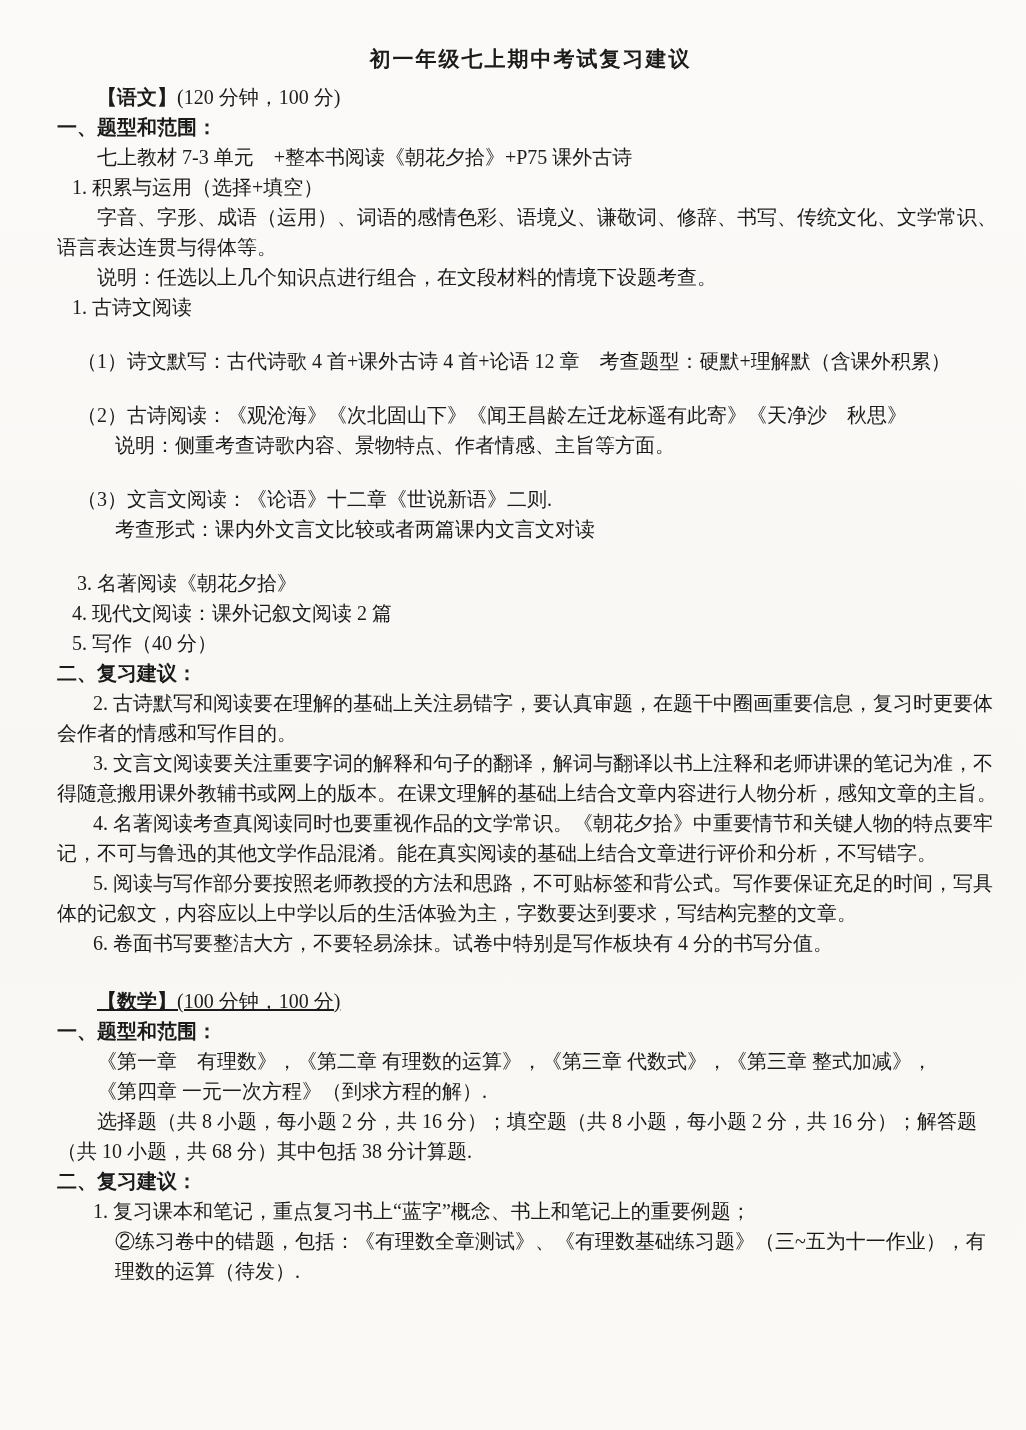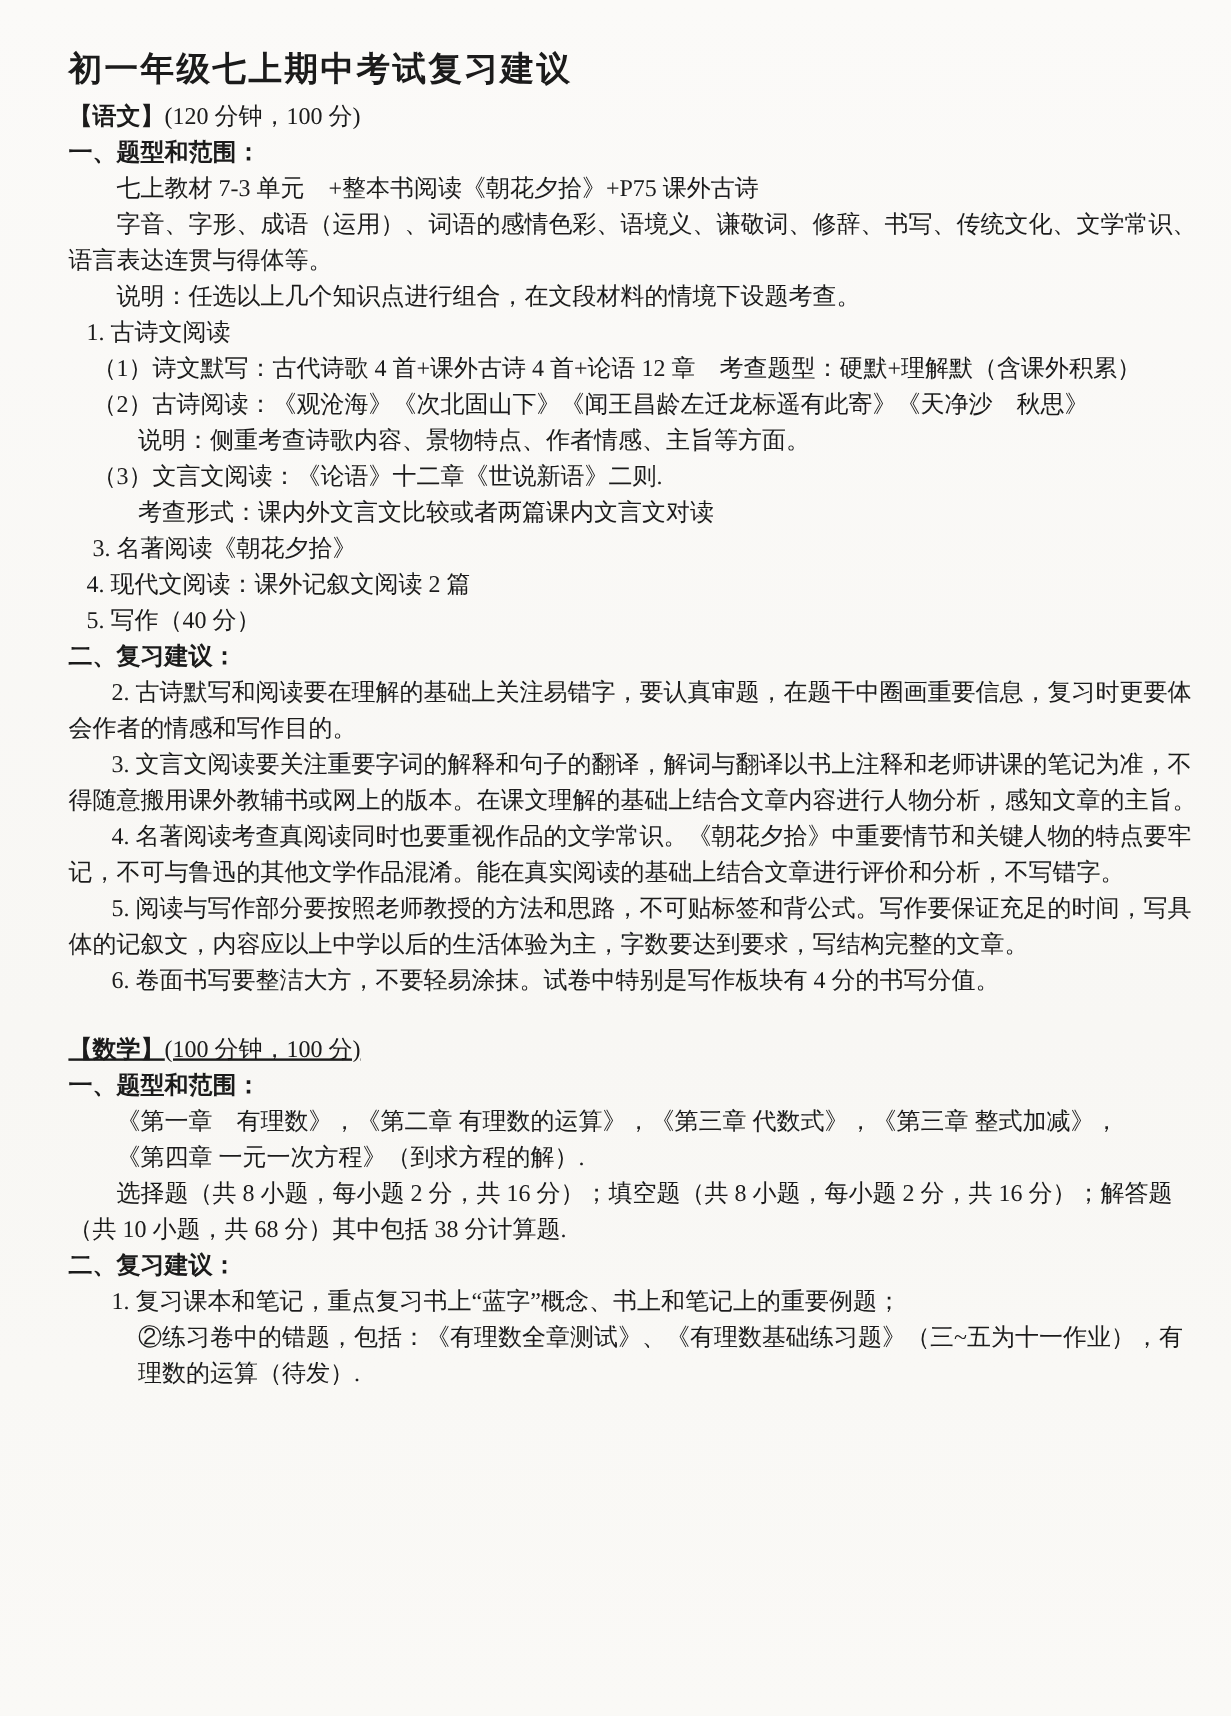--- a/index.html
+++ b/index.html
@@ -15,46 +15,48 @@
   }
   .page {
     box-sizing: border-box;
     width: 1026px;
     height: 1430px;
     padding: 44px 22px 0 57px;
     background: linear-gradient(180deg, #fbfaf8 0%, #f8f7f4 60%, #faf9f6 100%);
   }
   p { margin: 0; }
   .title {
+    text-align: center;
     font-weight: bold;
-    font-size: 28px;
+    font-size: 21px;
     letter-spacing: 2px;
     margin-bottom: 8px;
   }
   .b { font-weight: bold; }
-  .subj { font-weight: bold; }
+  .subj { font-weight: bold; margin-left: 40px; }
   .ind08 { margin-left: .75em; }   
-  .ind1  { margin-left: 1em; }     
+  .ind1  { margin-left: 1em; margin-top: 24px; }     
   .ind2  { margin-left: 2em; }     
   .sub   { margin-left: 2.9em; }   
   .hang2  { text-indent: 2em; }    
   .hang18 { text-indent: 1.8em; }  
   .sec-math { margin-top: 28px; text-decoration: underline; }
 </style>
 </head>
 <body>
 
 <div class="page">
 
   <p class="title">初一年级七上期中考试复习建议</p>
 
   <p><span class="subj">【语文】</span><span>(120 分钟，100 分)</span></p>
 
   <p class="b">一、题型和范围：</p>
   <p class="ind2">七上教材 7-3 单元　+整本书阅读《朝花夕拾》+P75 课外古诗</p>
+  <p class="ind08">1. 积累与运用（选择+填空）</p>
   <p class="hang2">字音、字形、成语（运用）、词语的感情色彩、语境义、谦敬词、修辞、书写、传统文化、文学常识、语言表达连贯与得体等。</p>
   <p class="ind2">说明：任选以上几个知识点进行组合，在文段材料的情境下设题考查。</p>
   <p class="ind08">1. 古诗文阅读</p>
   <p class="ind1">（1）诗文默写：古代诗歌 4 首+课外古诗 4 首+论语 12 章　考查题型：硬默+理解默（含课外积累）</p>
   <p class="ind1">（2）古诗阅读：《观沧海》《次北固山下》《闻王昌龄左迁龙标遥有此寄》《天净沙　秋思》</p>
   <p class="sub">说明：侧重考查诗歌内容、景物特点、作者情感、主旨等方面。</p>
   <p class="ind1">（3）文言文阅读：《论语》十二章《世说新语》二则.</p>
   <p class="sub">考查形式：课内外文言文比较或者两篇课内文言文对读</p>
   <p class="ind1">3. 名著阅读《朝花夕拾》</p>
   <p class="ind08">4. 现代文阅读：课外记叙文阅读 2 篇</p>

